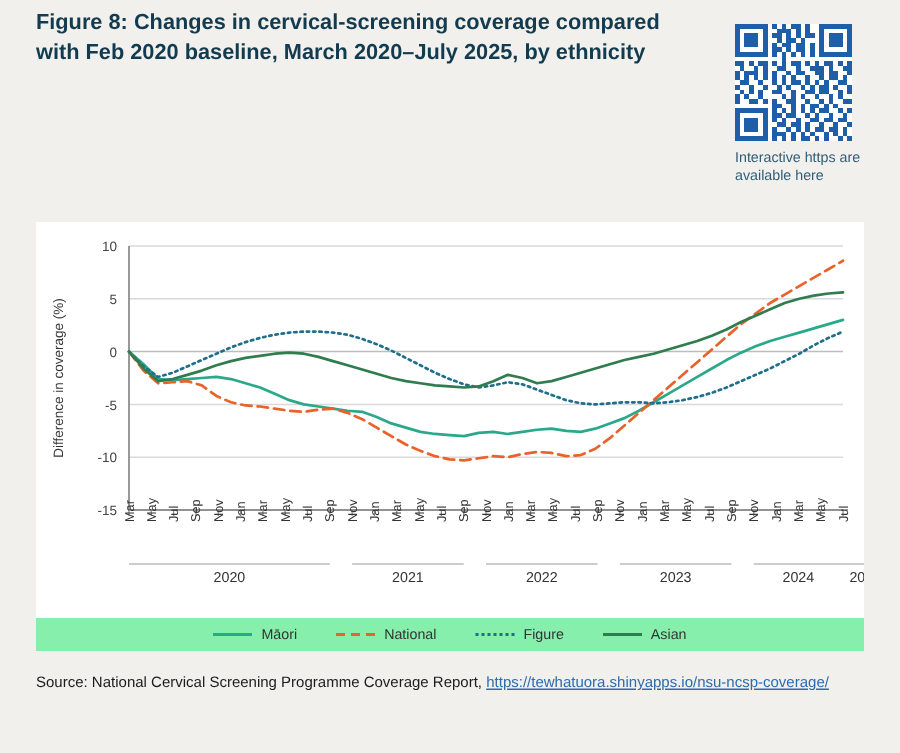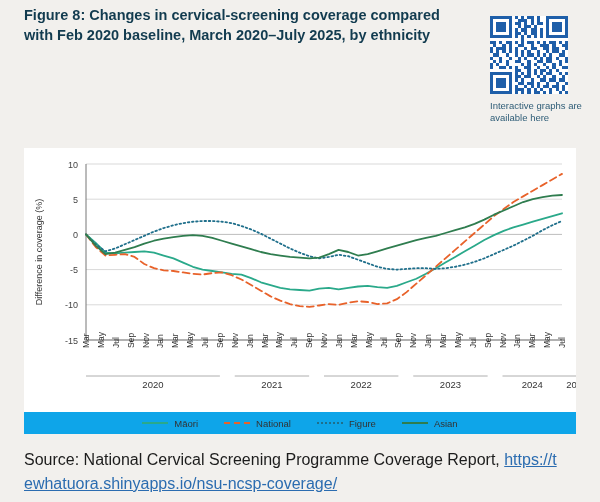--- a/index.html
+++ b/index.html
@@ -20,27 +20,27 @@
     margin-top:6px; font-size:9.5px; color:#2f5d77; line-height:1.25; width:96px;
   }
   .chart-card {
     position:absolute; left:24px; top:148px; width:552px; height:270px;
     background:#ffffff;
   }
   .plot-svg { display:block; }
   .legend {
     position:absolute; left:24px; top:412px; width:552px; height:22px;
     display:flex; align-items:center; justify-content:center; gap:26px;
-    background:#0ea5e9;
+    background:#86efac;
   }
   .legend-item { display:flex; align-items:center; gap:6px; font-size:9.5px; color:#333; }
   .legend-swatch { width:26px; height:0; border-top-width:2.2px; border-top-style:solid; display:inline-block; }
   .source {
     position:absolute; left:24px; top:448px; width:540px;
-    font-size:16px; color:#1c1c1c; line-height:1.5;
+    font-size:10px; color:#1c1c1c; line-height:1.5;
   }
   .source a { color:#2b6cb0; text-decoration:underline; word-break:break-all; }
 </style>
 </head>
 <body>
 
 <div class="title">Figure 8: Changes in cervical-screening coverage compared with Feb 2020 baseline, March 2020–July 2025, by ethnicity</div>
 
 <div class="qr-wrap">
   <svg class="qr" viewBox="0 0 25 25" shape-rendering="crispEdges">
@@ -204,21 +204,21 @@
         <rect x="19" y="23" width="1" height="2"></rect>
         <rect x="21" y="23" width="1" height="1"></rect>
       <rect x="8" y="24" width="1" height="1"></rect>
         <rect x="10" y="24" width="1" height="1"></rect>
         <rect x="14" y="24" width="2" height="1"></rect>
         <rect x="17" y="24" width="1" height="1"></rect>
         <rect x="22" y="24" width="1" height="1"></rect>
         <rect x="24" y="24" width="1" height="1"></rect>
     </g>
   </svg>
-  <div class="qr-caption">Interactive graphs are available here</div>
+  <div class="qr-caption">Interactive https are available here</div>
 </div>
 
 <div class="chart-card">
   <svg class="plot-svg" id="plot" width="552" height="270" viewBox="0 0 552 270">
       <rect x="62" y="16" width="476" height="176" fill="#ffffff"></rect>
       <line x1="62" y1="192" x2="538" y2="192" stroke="#d9d9d9" stroke-width="1"></line>
       <text x="54" y="195.5" text-anchor="end" font-size="9" fill="#444" font-family="&quot;Liberation Sans&quot;, sans-serif">-15</text>
       <line x1="62" y1="156.8" x2="538" y2="156.8" stroke="#d9d9d9" stroke-width="1"></line>
       <text x="54" y="160.3" text-anchor="end" font-size="9" fill="#444" font-family="&quot;Liberation Sans&quot;, sans-serif">-10</text>
       <line x1="62" y1="121.6" x2="538" y2="121.6" stroke="#d9d9d9" stroke-width="1"></line>

